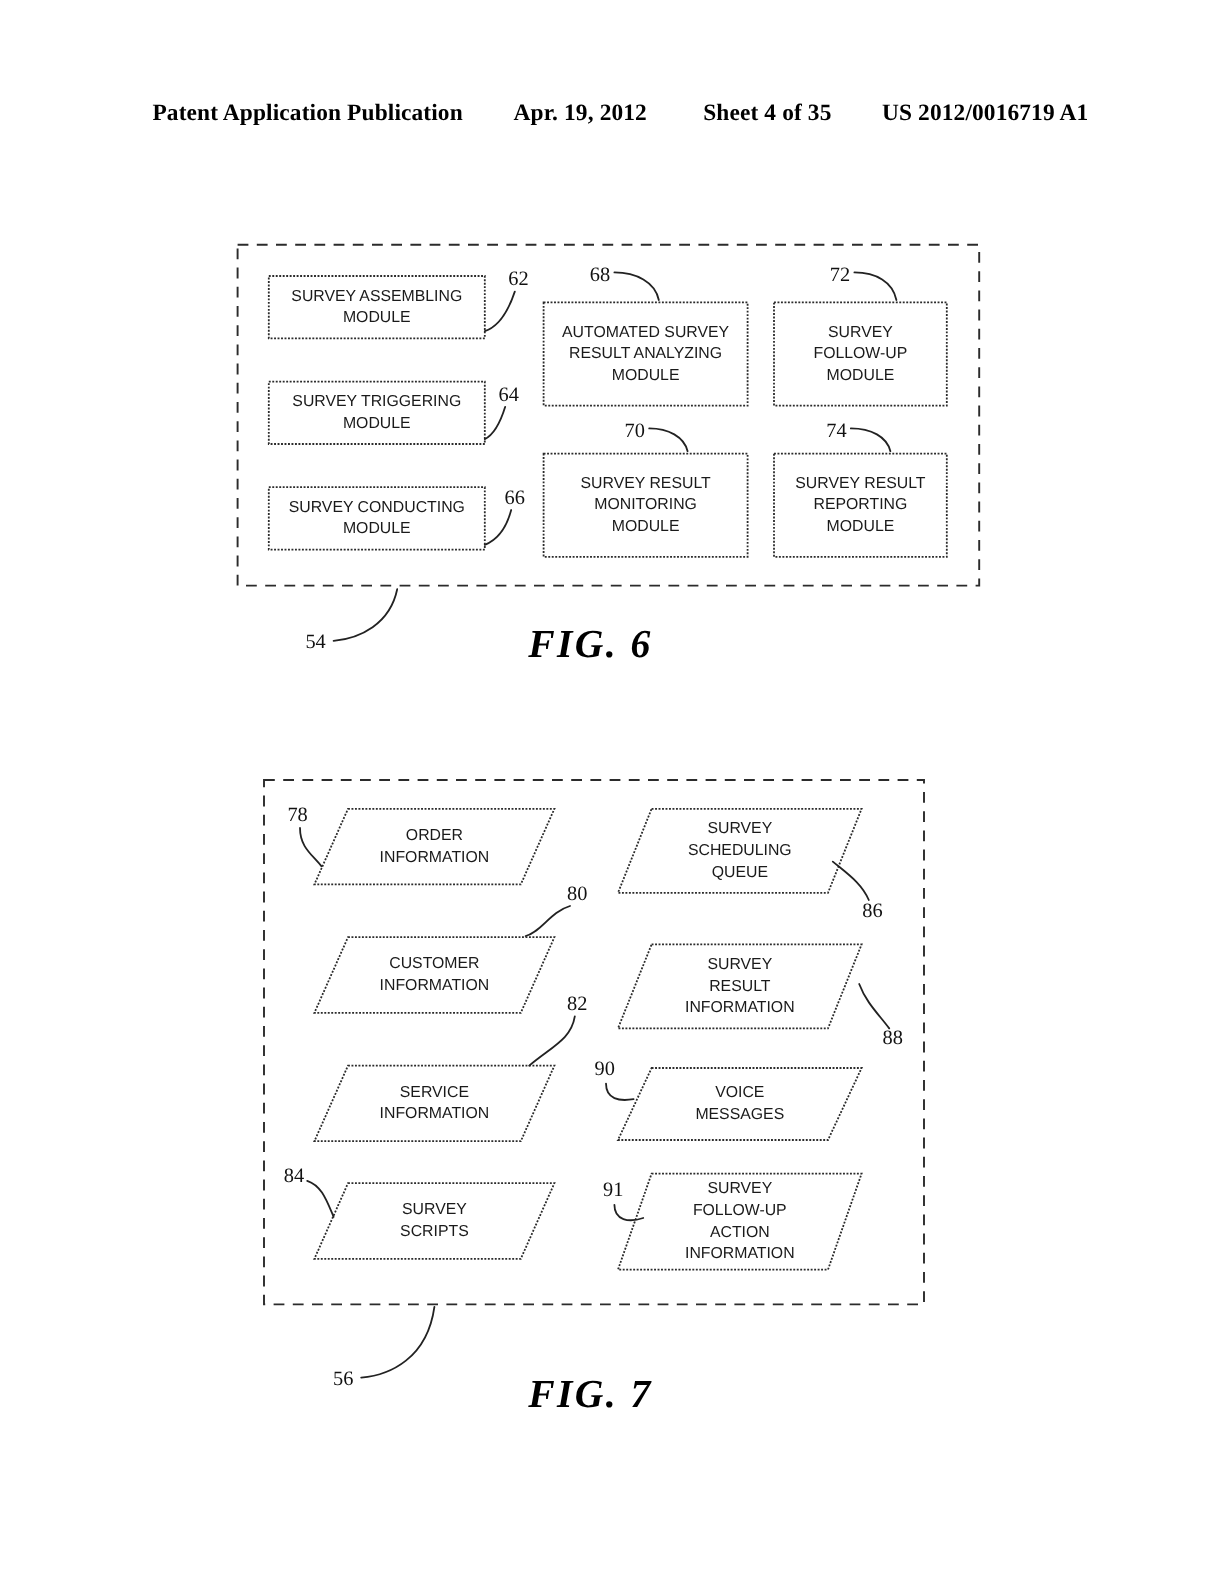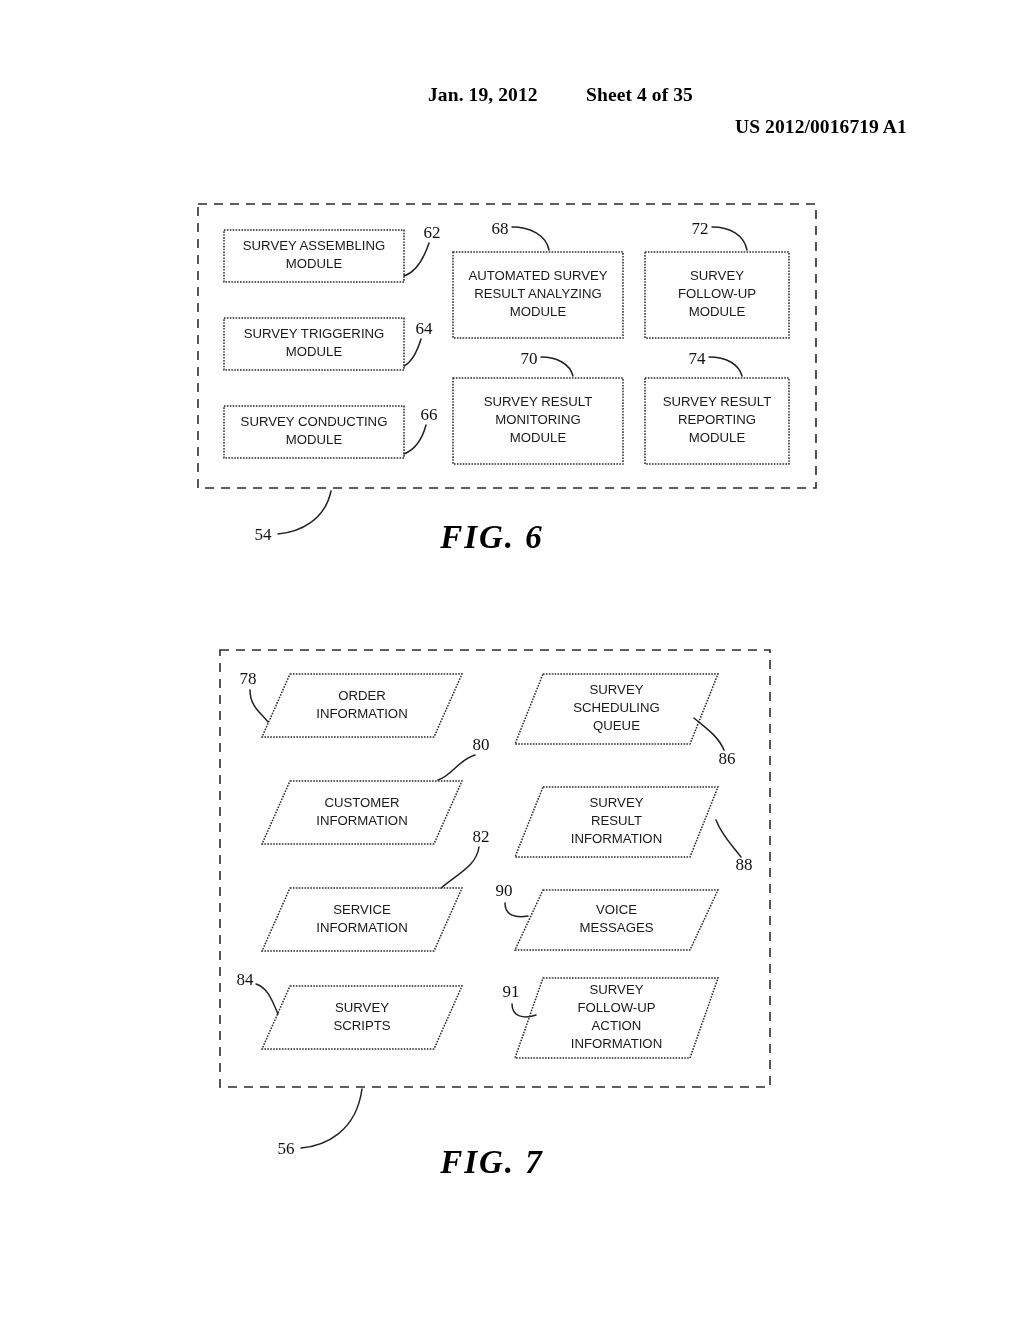--- a/index.html
+++ b/index.html
@@ -30,21 +30,21 @@
     font-family: "Liberation Serif", serif;
     font-weight: bold;
     font-size: 19.5px;
     letter-spacing: 0.1px;
     white-space: nowrap;
   }
   .hdr span { position: absolute; top: 0; }
   .hdr-pub   { left: 127px; }
   .hdr-date  { left: 428px; }
   .hdr-sheet { left: 586px; }
-  .hdr-num   { left: 735px; margin-top: 32px; }
+  .hdr-num   { left: 735px; }
 
   svg#figs {
     position: absolute;
     left: 0; top: 0;
     width: 1024px;
     height: 1320px;
   }
   svg#figs text {
     font-family: "Liberation Sans", sans-serif;
     font-size: 13.2px;
@@ -85,21 +85,22 @@
     stroke-width: 1.5;
     stroke-linecap: round;
   }
 </style>
 </head>
 <body>
 
 <div id="page">
 
   <div class="hdr">
-    <span class="hdr-date">Jan. 19, 2012</span>
+    <span class="hdr-pub">Patent Application Publication</span>
+    <span class="hdr-date">Apr. 19, 2012</span>
     <span class="hdr-sheet">Sheet 4 of 35</span>
     <span class="hdr-num">US 2012/0016719 A1</span>
   </div>
 
   <svg id="figs" viewBox="0 0 1024 1320">
     <g id="fig6-group">
         <rect x="198" y="204" width="618" height="284" class="container"></rect>
         <g>
           <rect x="224" y="230" width="180" height="52" class="boxline"></rect>
           <text x="314" y="247">SURVEY ASSEMBLING</text>

